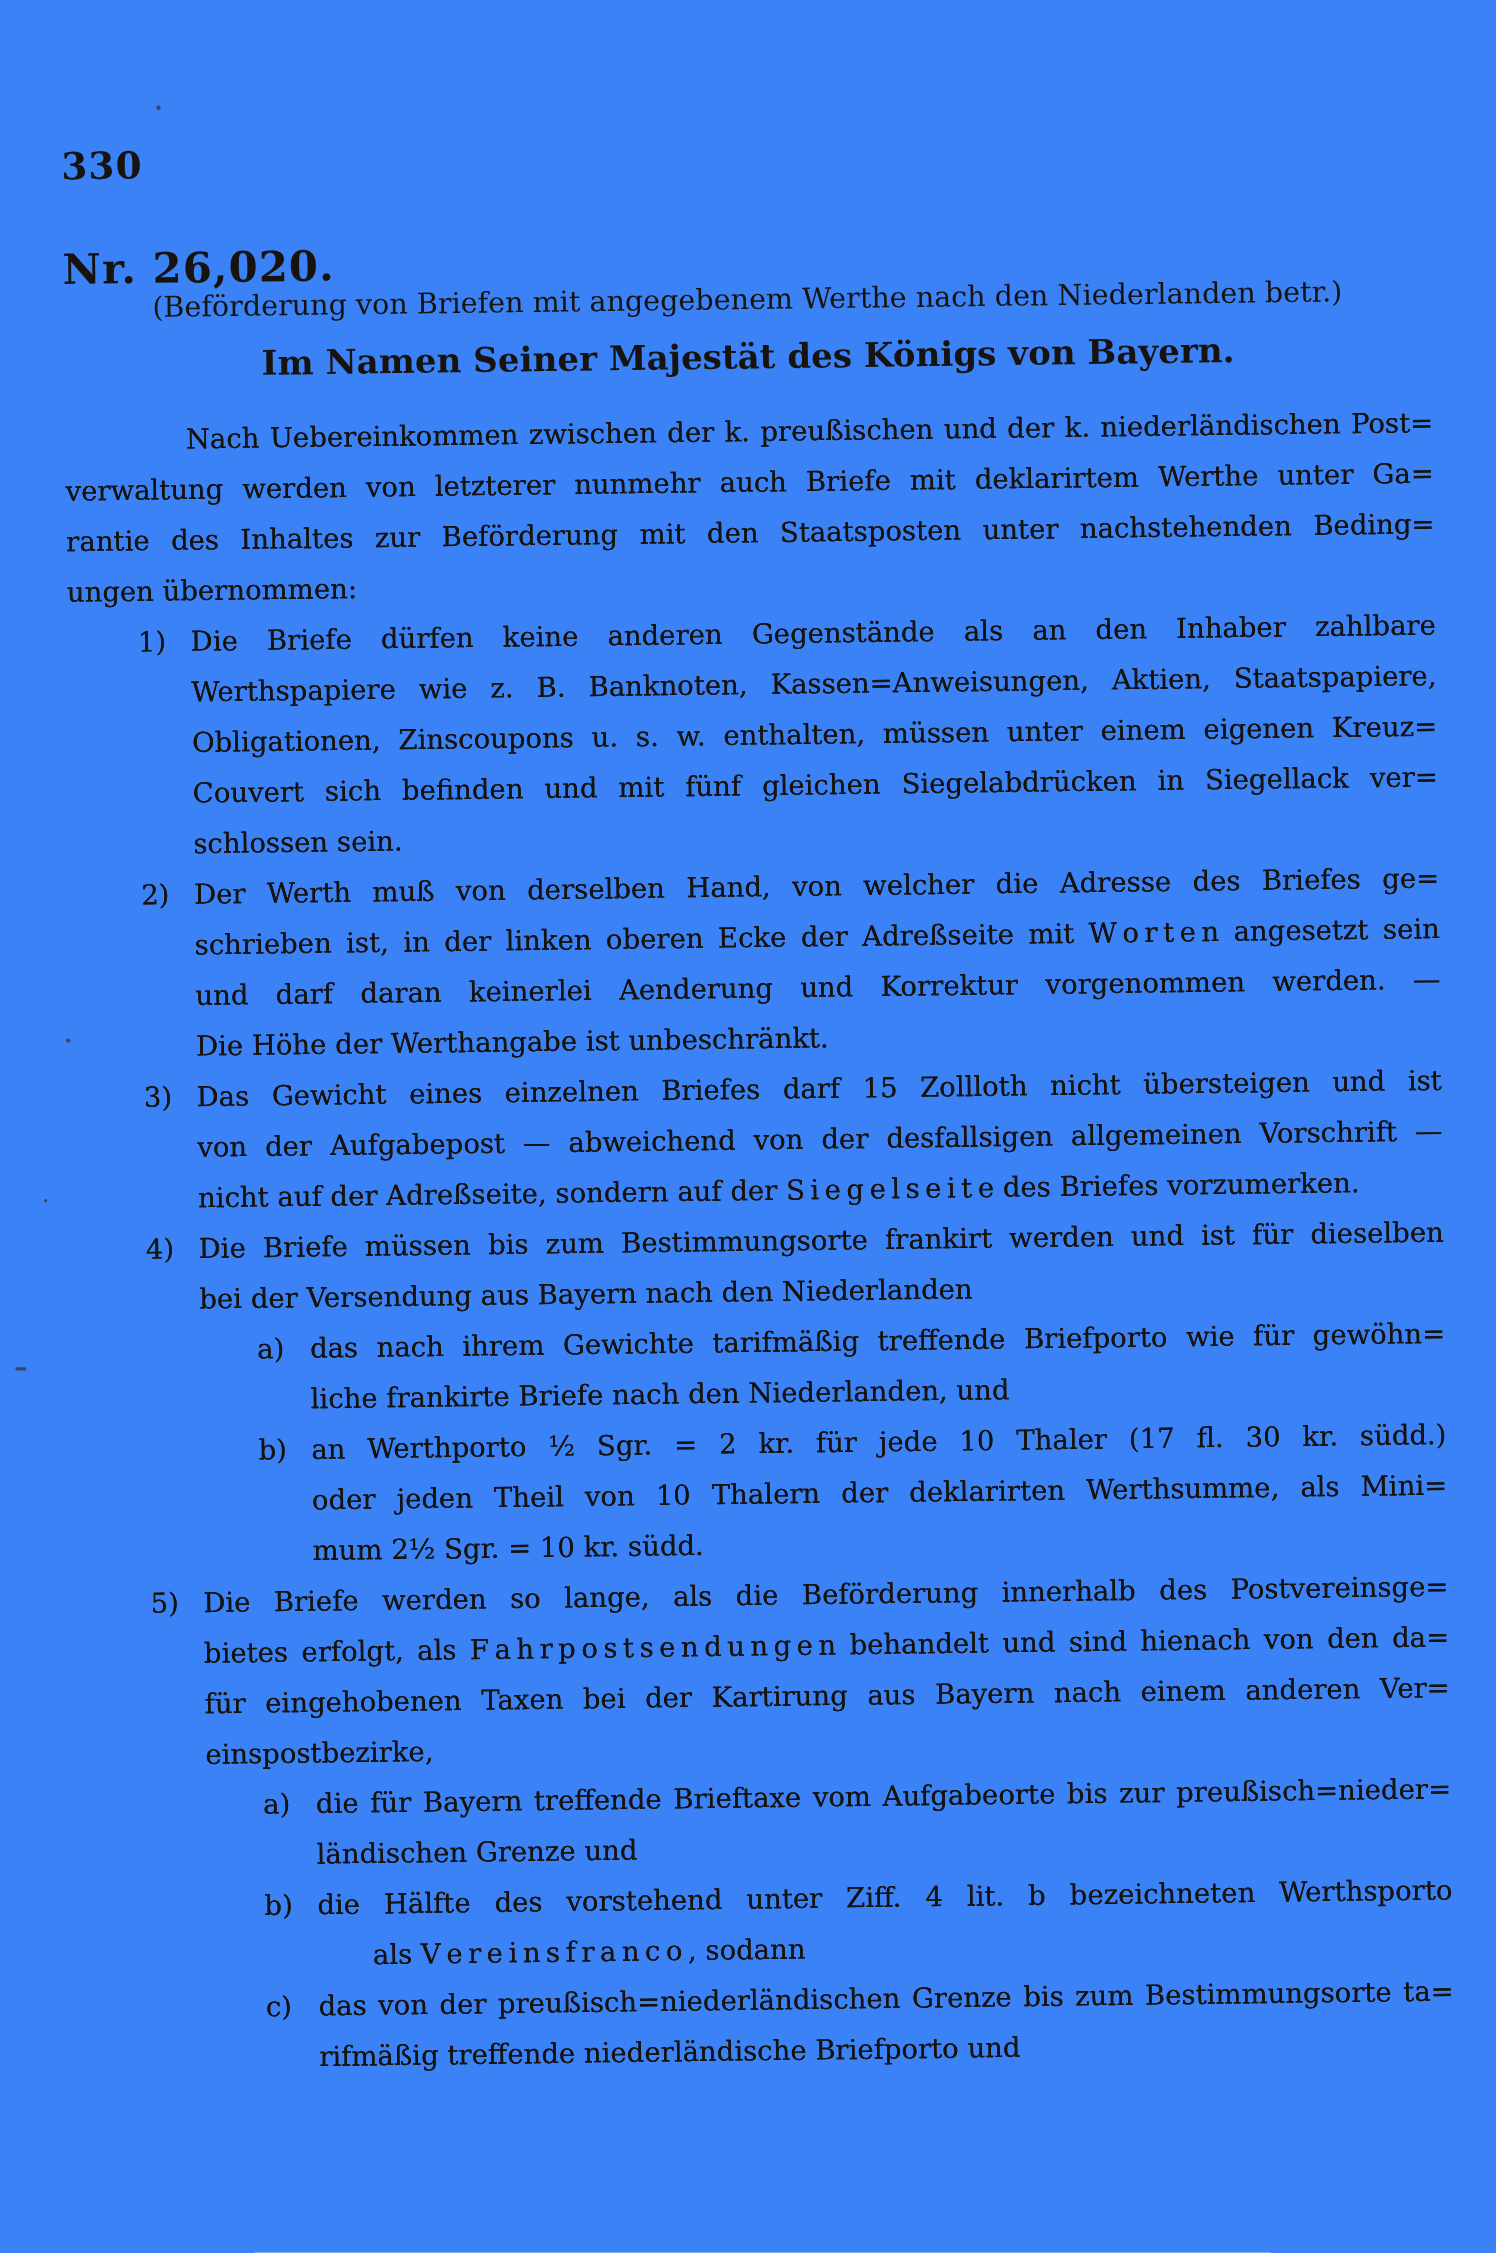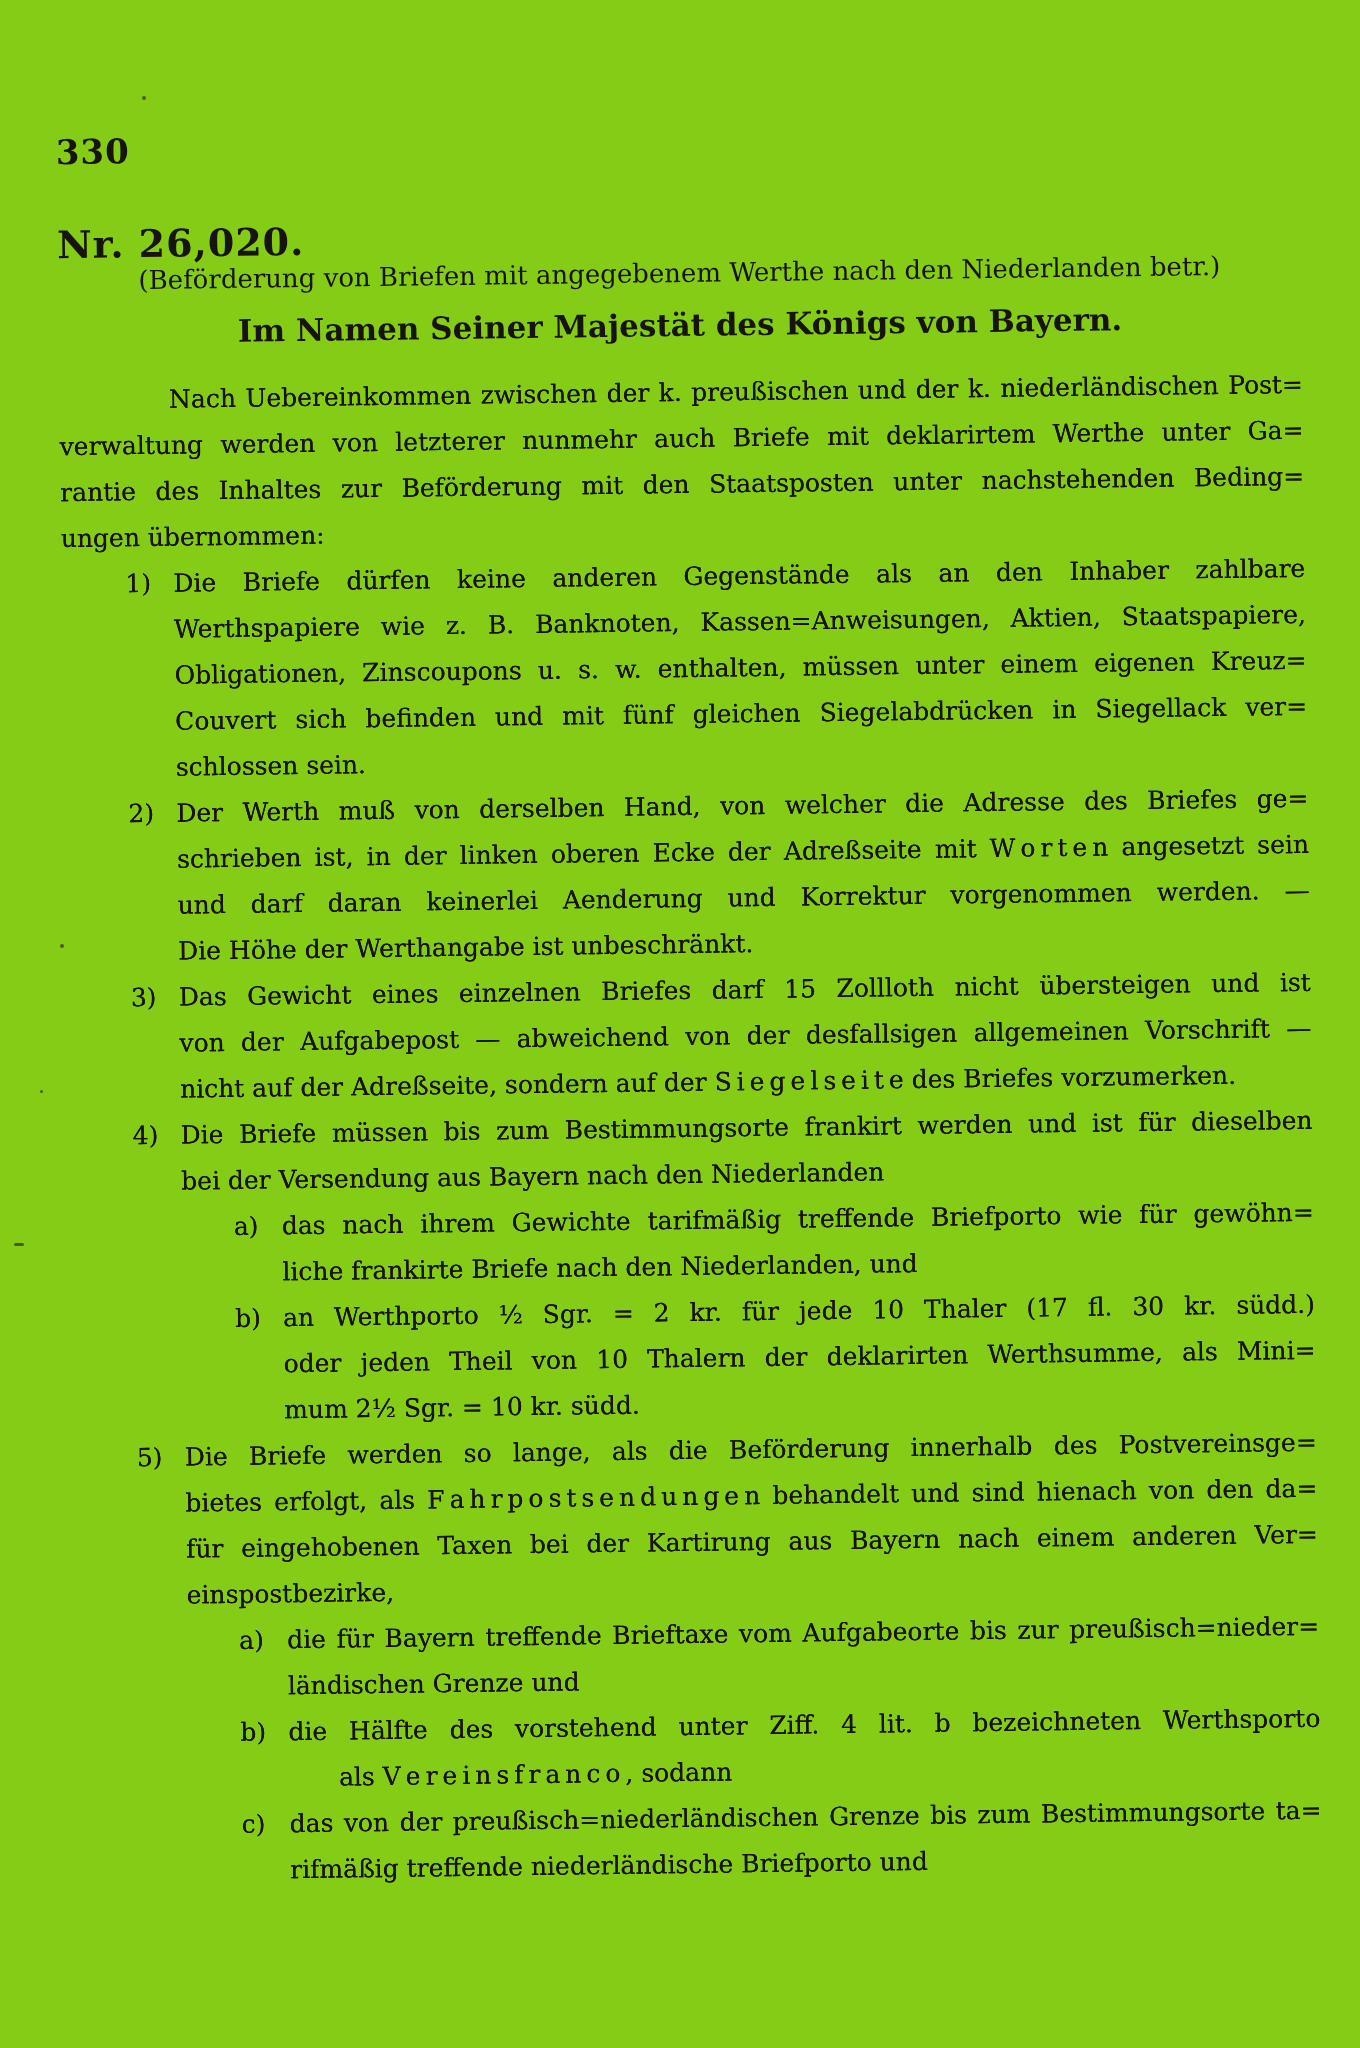--- a/index.html
+++ b/index.html
@@ -5,21 +5,21 @@
   html, body {
     margin: 0;
     padding: 0;
     background: #f6f5f1;
   }
   .page {
     position: relative;
     width: 1360px;
     height: 2048px;
     margin: 0 auto;
-    background: #84cc16;
+    background: #3b82f6;
     overflow: hidden;
     color: #17130e;
     font-family: "DejaVu Serif", "Liberation Serif", serif;
   }
   .tilt {
     position: absolute;
     left: 0; top: 0; right: 0; bottom: 0;
     transform: rotate(-0.75deg);
     transform-origin: 680px 320px;
     padding: 124px 58px 0 58px;

